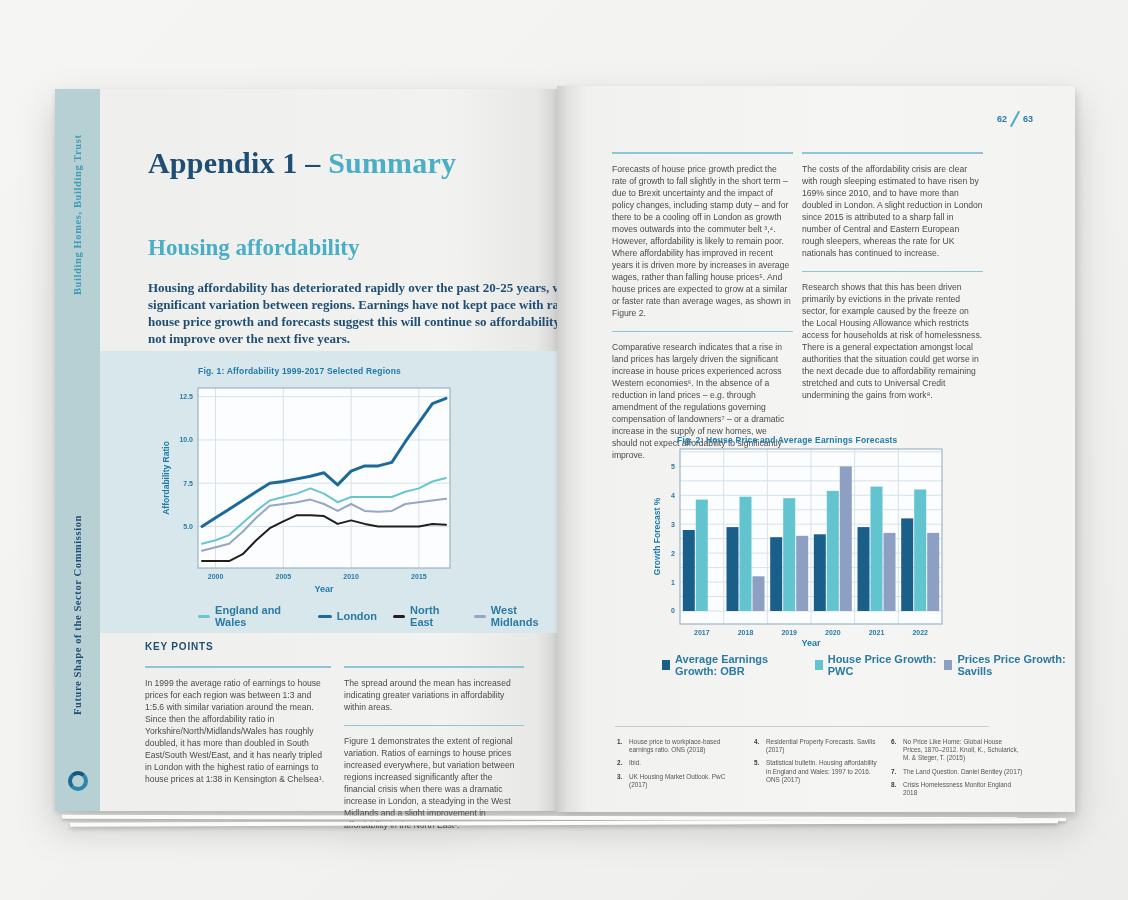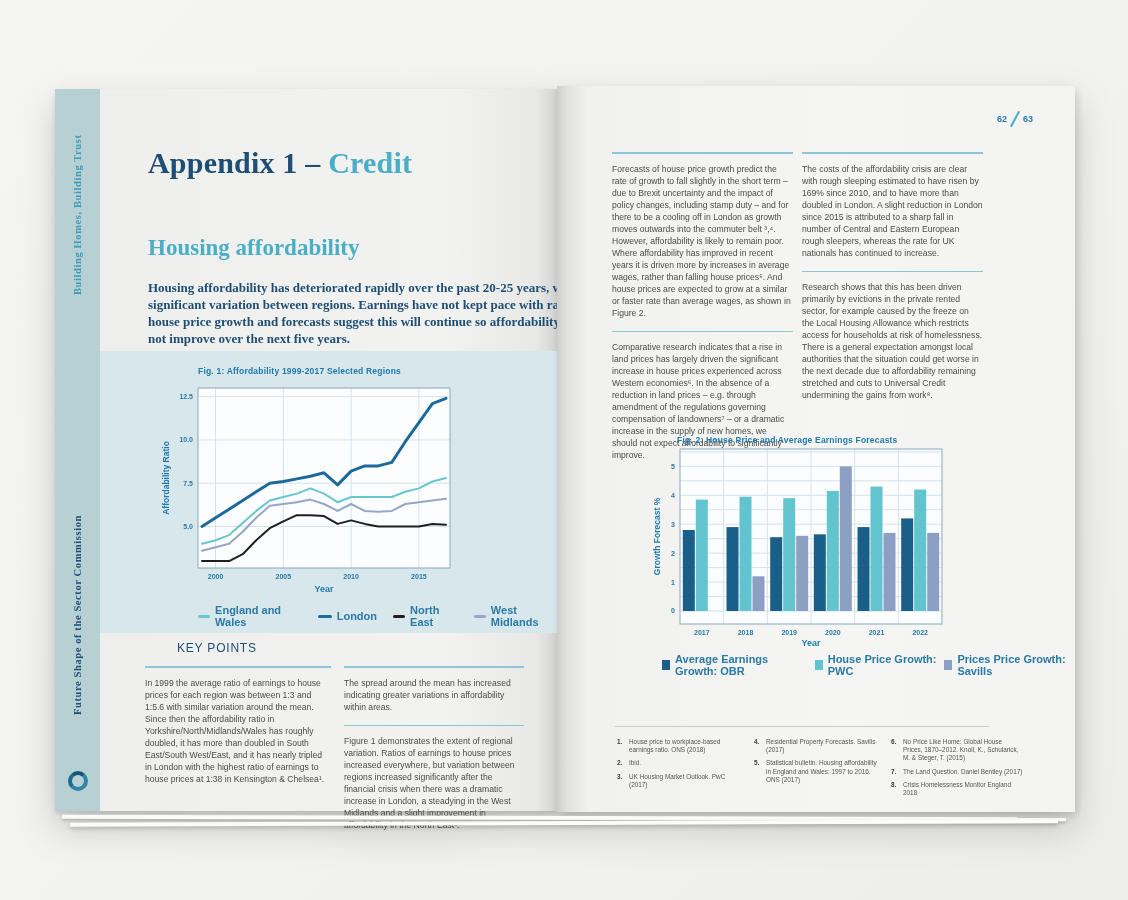--- a/index.html
+++ b/index.html
@@ -42,21 +42,21 @@
   .panel{position:absolute;left:45px;top:262px;width:457px;height:282px;background:#d8e7eb;}
   .fig-caption{position:absolute;font-size:8.5px;font-weight:bold;color:#1f7aab;letter-spacing:0.2px;}
   .fig1-caption{left:143px;top:277px;}
   .fig1-chart{position:absolute;left:103px;top:291px;width:300px;height:215px;}
   .fig1-legend{position:absolute;left:143px;top:515px;display:flex;gap:16px;align-items:center;}
   .legend-item{display:flex;align-items:center;gap:5px;}
   .legend-label{font-size:11px;font-weight:bold;color:#2a7aa5;}
   .sw-line{width:14px;height:3px;border-radius:2px;}
   .sw-square{width:10px;height:10px;}
 
-  .kp-heading{position:absolute;left:90px;top:552px;font-size:12px;font-weight:normal;letter-spacing:0.8px;color:#1e4e74;margin-left:32px;}
+  .kp-heading{position:absolute;left:90px;top:552px;font-size:10px;font-weight:bold;letter-spacing:0.8px;color:#1e4e74;}
   .col{position:absolute;}
   .kp-col1{left:90px;top:577px;width:186px;}
   .kp-col2{left:289px;top:577px;width:180px;}
   .rule{height:1.5px;background:#8fc6d6;margin:0 0 9px 0;}
   .col p{margin:0 0 12px 0;font-size:8.6px;line-height:12px;color:#4b4b4b;}
 
   
   .pageno{position:absolute;right:42px;top:24px;display:flex;align-items:center;gap:7px;}
   .pageno .num{font-size:9px;font-weight:bold;color:#2a7aa5;}
   .pageno .slash{width:2px;height:18px;background:#49aec6;transform:rotate(28deg);border-radius:1px;}
@@ -81,21 +81,21 @@
 <div class="book">
 
   <div class="page page-left">
     <div class="spine-band">
       <div class="spine-vtext spine-top">Building Homes, Building Trust</div>
       <div class="spine-vtext spine-bottom">Future Shape of the Sector Commission</div>
       <div class="spine-logo"></div>
     </div>
 
     <div class="lp-title">
-      <span class="t-dark">Appendix 1 – </span><span class="t-teal">Credit</span>
+      <span class="t-dark">Appendix 1 – </span><span class="t-teal">Summary</span>
       <br>
     </div>
 
     <div class="lp-sub">Housing affordability</div>
 
     <div class="lp-intro">Housing affordability has deteriorated rapidly over the past 20-25 years, with significant variation between regions. Earnings have not kept pace with rapid house price growth and forecasts suggest this will continue so affordability will not improve over the next five years.</div>
 
     <div class="panel"></div>
 
     <div class="fig-caption fig1-caption">Fig. 1: Affordability 1999-2017 Selected Regions</div>

